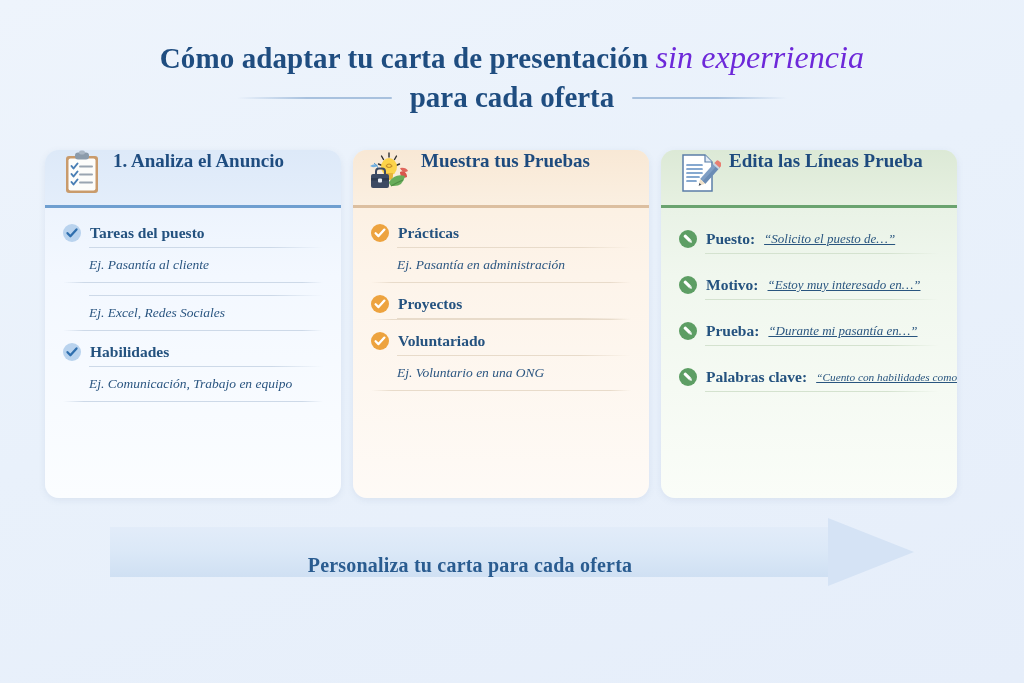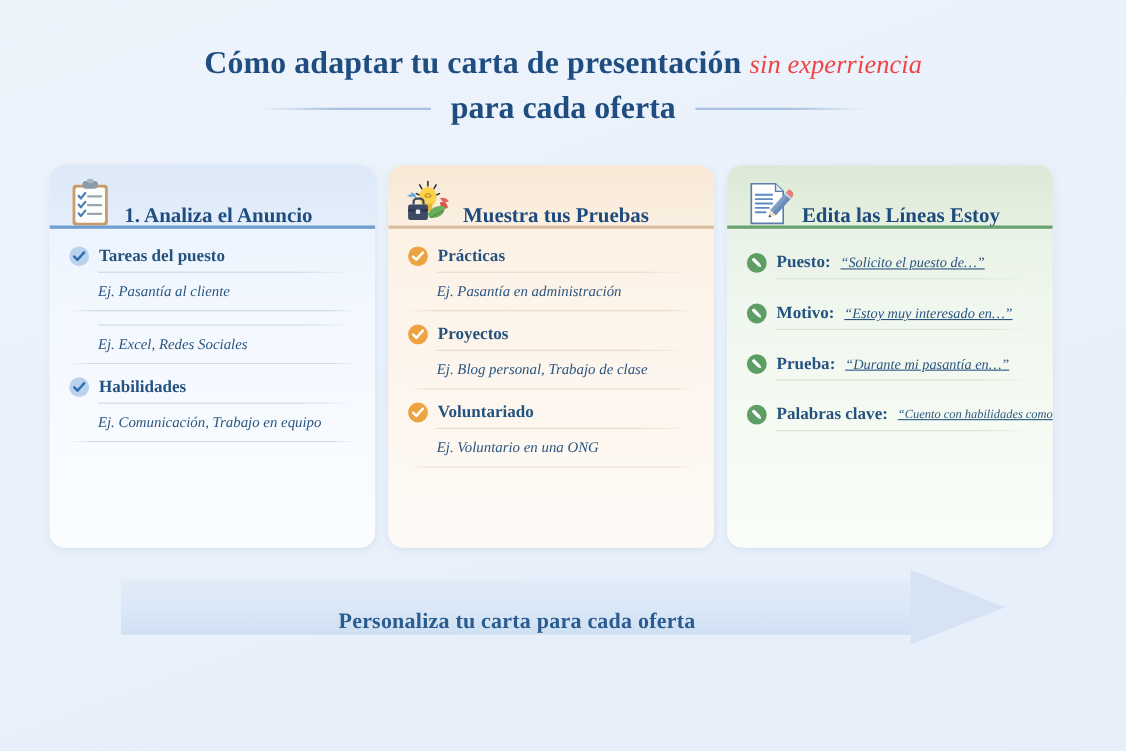--- a/index.html
+++ b/index.html
@@ -20,22 +20,22 @@
   .title-line1{
     font-size:29px;
     line-height:34px;
     color:#1f4d80;
     font-weight:700;
     letter-spacing:.1px;
   }
   .title-line1 .thin{
     font-weight:400;
     font-style:italic;
-    font-size:24px;
-    color:#ef4444;
+    font-size:32px;
+    color:#6d28d9;
   }
   .title-line2-row{
     display:flex;
     align-items:center;
     justify-content:center;
     gap:18px;
     margin-top:6px;
   }
   .title-rule{
     height:2px;
@@ -70,21 +70,21 @@
     position:relative;
     box-shadow:0 2px 7px rgba(80,110,150,.10);
   }
   .card.c1{ background:linear-gradient(180deg,#e8f0fb 0%, #f3f8ff 36%, #fbfdff 100%); }
   .card.c2{ background:linear-gradient(180deg,#fbeede 0%, #fdf4ea 36%, #fefaf6 100%); }
   .card.c3{ background:linear-gradient(180deg,#e3eedf 0%, #f0f7ee 36%, #fafdf8 100%); }
 
   .card-header{
     height:58px;
     display:flex;
-    align-items:flex-end;
+    align-items:flex-start;
     padding:0 14px;
     position:relative;
   }
   .card.c1 .card-header{ background:linear-gradient(180deg,#dde9f8 0%, #e4eefb 100%); }
   .card.c2 .card-header{ background:linear-gradient(180deg,#f8e8d5 0%, #fbf0e2 100%); }
   .card.c3 .card-header{ background:linear-gradient(180deg,#dce9d6 0%, #e7f1e2 100%); }
 
   .header-rule{
     position:absolute;
     left:0; right:0; bottom:0;
@@ -317,21 +317,20 @@
       <div class="row">
         <div class="row-main">
           <span class="bullet orange">
             <svg viewBox="0 0 18 18" width="18" height="18">
                 <polyline points="4.6,9.2 7.5,12.1 13.4,5.6" fill="none" stroke="#ffffff" stroke-width="2.3" stroke-linecap="round" stroke-linejoin="round"></polyline>
               </svg>
           </span>
           <span class="row-label">Proyectos</span>
         </div>
         <div class="row-sep"></div>
-        <div class="row-example">Ej. Blog personal, Trabajo de clase</div>
         <div class="row-bottom-sep"></div>
       </div>
 
       <div class="row">
         <div class="row-main">
           <span class="bullet orange">
             <svg viewBox="0 0 18 18" width="18" height="18">
                 <polyline points="4.6,9.2 7.5,12.1 13.4,5.6" fill="none" stroke="#ffffff" stroke-width="2.3" stroke-linecap="round" stroke-linejoin="round"></polyline>
               </svg>
           </span>
@@ -361,21 +360,21 @@
           <g transform="rotate(42 30 28)">
             <rect x="27" y="10" width="7" height="22" fill="#7f9ec4"></rect>
             <rect x="30.5" y="10" width="3.5" height="22" fill="#6b8cb5"></rect>
             <rect x="27" y="6" width="7" height="5" rx="1.5" fill="#e87f72"></rect>
             <rect x="27" y="10.5" width="7" height="2" fill="#c8d3e2"></rect>
             <path d="M27 32 h7 l-3.5 6 z" fill="#f0e0c8"></path>
             <path d="M29.2 35.5 h2.6 l-1.3 2.5 z" fill="#3a4a60"></path>
           </g>
         </svg>
       </div>
-      <div class="card-title">Edita las Líneas Estoy</div>
+      <div class="card-title">Edita las Líneas Prueba</div>
       <div class="header-rule"></div>
     </div>
     <div class="card-body" style="padding-top:22px;">
 
       <div class="row" style="margin-bottom:22px;">
         <div class="row-main">
           <span class="bullet green">
             <svg viewBox="0 0 18 18" width="18" height="18">
                 <g transform="rotate(-45 9 9)">
                   <rect x="7.6" y="3.6" width="3" height="8.5" rx="1" fill="#ffffff"></rect>

